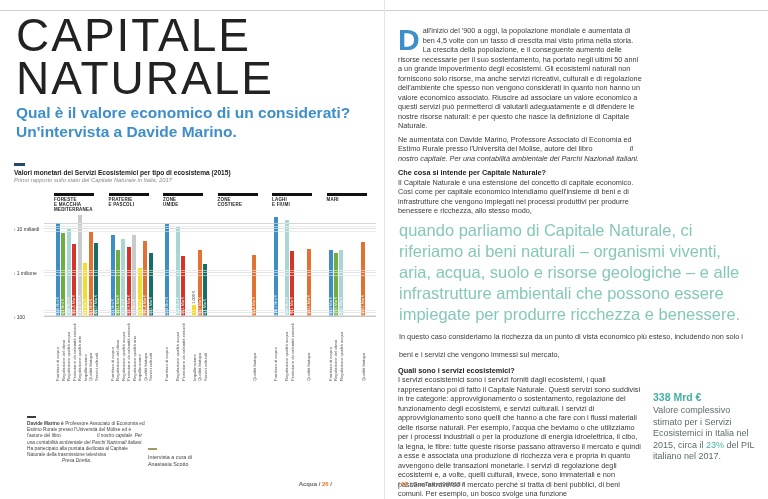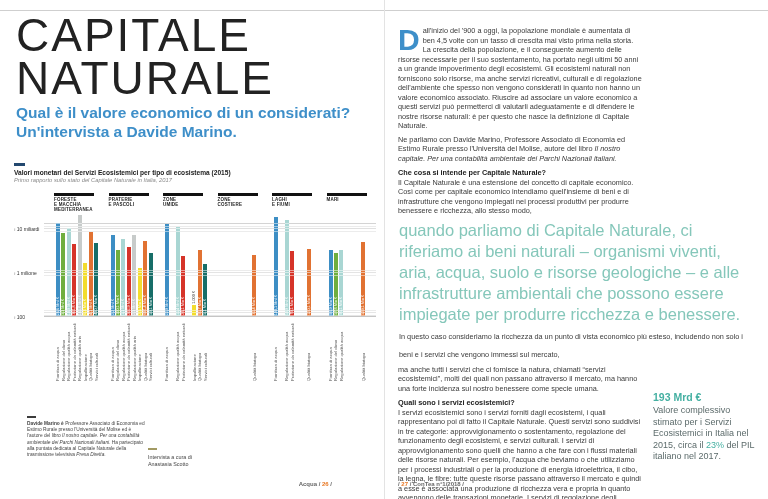--- a/index.html
+++ b/index.html
@@ -41,21 +41,21 @@
   .credit-dash{width:9px;height:2px;background:#a29a63;margin-bottom:4px;}
   .footer-left{position:absolute;right:52px;bottom:12px;font-size:6px;color:#666;font-weight:bold;}
   .pagenum{color:#e87722;}
 
   
   .page-right{position:absolute;left:384px;top:0;width:384px;height:499px;}
   .body-col{position:absolute;left:14px;top:26px;width:244px;}
   .para{font-size:7.3px;line-height:9.5px;color:#3a3a3a;text-align:left;margin:0 0 4px 0;}
   .dropcap{float:left;font-size:30px;line-height:25px;font-weight:bold;color:#3e8fc9;
            margin:1px 3px 0 0;}
-  .bookit{font-style:italic;}
+  .bookit{font-style:italic;margin-left:35px;}
   .bodyhead{font-size:7.3px;line-height:9.5px;font-weight:bold;color:#222;margin:5px 0 0 0;}
   .quotewrap{width:346px;margin:4px 0 4px 1px;}
   .quote-big{font-size:16.5px;line-height:21px;color:#85c7ba;}
   .quote-small{font-size:7.3px;line-height:9.5px;color:#3a3a3a;}
   .callout{position:absolute;left:269px;top:391px;width:104px;}
   .callout-value{font-size:10.5px;font-weight:bold;color:#45b0a2;margin-bottom:2px;}
   .callout-text{font-size:9px;line-height:11.5px;color:#5c6b6b;}
   .callout-pct{color:#45b0a2;font-weight:normal;}
   .footer-right{position:absolute;left:14px;bottom:12px;font-size:6px;color:#666;font-weight:bold;}
 </style>
@@ -272,29 +272,28 @@
       <div>Intervista a cura di</div>
       <div>Anastasia Scotto</div>
     </div>
 
     <div class="footer-left"><span>Acqua / </span><span class="pagenum">26</span><span> /</span></div>
   </div>
 
   <div class="page-right">
     <div class="body-col">
       <p class="para"><span class="dropcap">D</span><span>all'inizio del '900 a oggi, la popolazione mondiale è aumentata di ben 4,5 volte con un tasso di crescita mai visto prima nella storia. La crescita della popolazione, e il conseguente aumento delle risorse necessarie per il suo sostentamento, ha portato negli ultimi 50 anni a un grande impoverimento degli ecosistemi. Gli ecosistemi naturali non forniscono solo risorse, ma anche servizi ricreativi, culturali e di regolazione dell'ambiente che spesso non vengono considerati in quanto non hanno un valore economico associato. Riuscire ad associare un valore economico a questi servizi può permetterci di valutarli adeguatamente e di difendere le nostre risorse naturali: è per questo che nasce la definizione di Capitale Naturale.</span></p>
-      <p class="para"><span>Ne parliamo con Davide Marino, Professore Associato di Economia ed Estimo Rurale presso l'Università del Molise, autore del libro </span><span class="bookit">Il nostro capitale. Per una contabilità ambientale dei Parchi Nazionali italiani.</span></p>
+      <p class="para"><span>Ne aumentata con Davide Marino, Professore Associato di Economia ed Estimo Rurale presso l'Università del Molise, autore del libro </span><span class="bookit">Il nostro capitale. Per una contabilità ambientale dei Parchi Nazionali italiani.</span></p>
       <p class="bodyhead">Che cosa si intende per Capitale Naturale?</p>
       <p class="para">Il Capitale Naturale è una estensione del concetto di capitale economico. Così come per capitale economico intendiamo quell'insieme di beni e di infrastrutture che vengono impiegati nei processi produttivi per produrre benessere e ricchezza, allo stesso modo,</p>
       <div class="quotewrap"><span class="quote-big">quando parliamo di Capitale Naturale, ci riferiamo ai beni naturali – organismi viventi, aria, acqua, suolo e risorse geologiche – e alle infrastrutture ambientali che possono essere impiegate per produrre ricchezza e benessere. </span><span class="quote-small">In questo caso consideriamo la ricchezza da un punto di vista economico più esteso, includendo non solo i beni e i servizi che vengono immessi sul mercato,</span></div>
-      <p class="para">ma anche tutti i servizi che ci fornisce la natura, chiamati “servizi ecosistemici”, molti dei quali non passano attraverso il mercato, ma hanno una forte incidenza sul nostro benessere come specie umana.</p>
       <p class="bodyhead">Quali sono i servizi ecosistemici?</p>
       <p class="para">I servizi ecosistemici sono i servizi forniti dagli ecosistemi, i quali rappresentano poi di fatto il Capitale Naturale. Questi servizi sono suddivisi in tre categorie: approvvigionamento o sostentamento, regolazione del funzionamento degli ecosistemi, e servizi culturali. I servizi di approvvigionamento sono quelli che hanno a che fare con i flussi materiali delle risorse naturali. Per esempio, l'acqua che beviamo o che utilizziamo per i processi industriali o per la produzione di energia idroelettrica, il cibo, la legna, le fibre: tutte queste risorse passano attraverso il mercato e quindi a esse è associata una produzione di ricchezza vera e propria in quanto avvengono delle transazioni monetarie. I servizi di regolazione degli ecosistemi e, a volte, quelli culturali, invece, sono immateriali e non passano attraverso il mercato perché si tratta di beni pubblici, di beni comuni. Per esempio, un bosco svolge una funzione</p>
     </div>
 
     <div class="callout">
-      <div class="callout-value">193 Mrd €</div>
+      <div class="callout-value">338 Mrd €</div>
       <div class="callout-text"><span>Valore complessivo stimato per i Servizi Ecosistemici in Italia nel 2015, circa il </span><span class="callout-pct">23%</span><span> del PIL italiano nel 2017.</span></div>
     </div>
 
     <div class="footer-right"><span>/ </span><span class="pagenum">27</span><span> / ConTea n°1/2018 /</span></div>
   </div>
 </div>
 
 </body></html>

